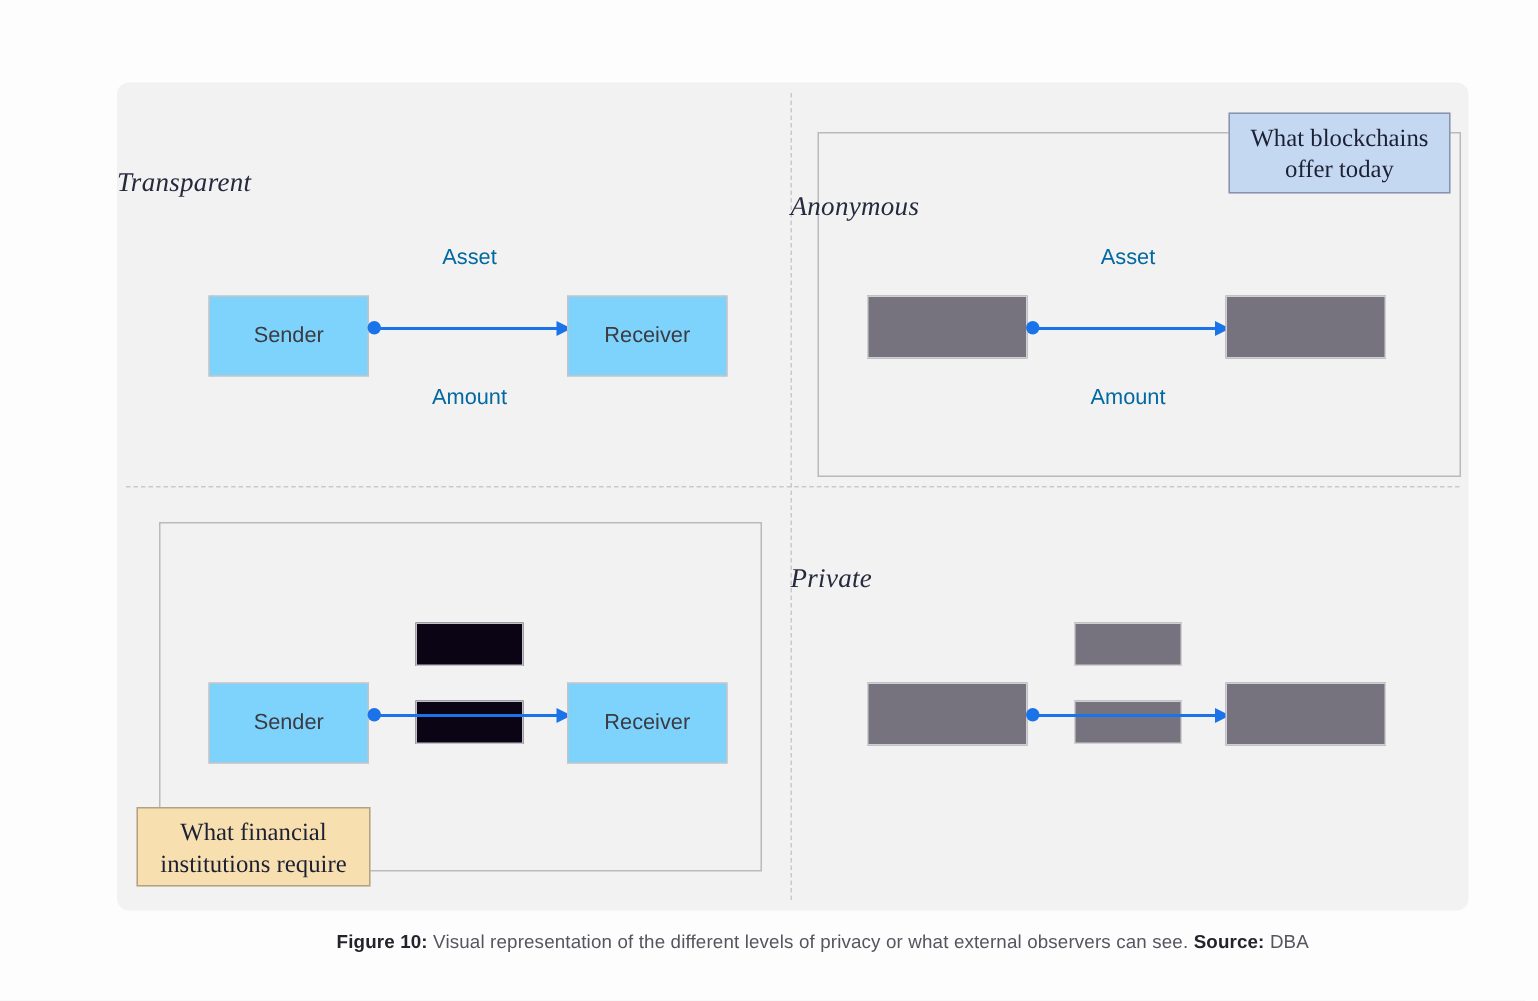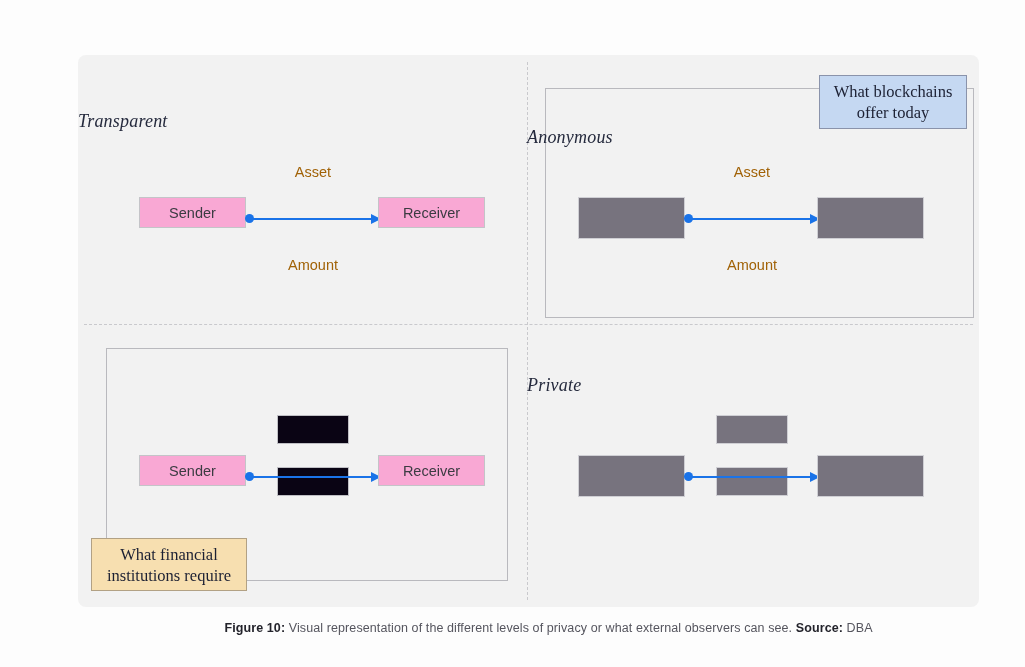--- a/index.html
+++ b/index.html
@@ -73,23 +73,23 @@
 
   
   .node{
     position:absolute;
     box-sizing:border-box;
     display:flex;align-items:center;justify-content:center;
     font-size:14.5px;
     color:#3b3b42;
   }
   .node.labeled{
-    background:#f9a8d4;
+    background:#7dd3fc;
     border:1px solid #c4c4c8;
-    width:107px;height:31px;
+    width:107px;height:54px;
   }
   .node.redacted{
     background:#77737e;
     border:1px solid #cfcfd4;
     width:107px;height:42px;
   }
   .node-left {left:0px;top:0px;}
   .node-right{left:239px;top:0px;}
 
   
@@ -109,21 +109,21 @@
     border-top:5px solid transparent;
     border-bottom:5px solid transparent;
   }
 
   
   .edge-label{
     position:absolute;
     width:136px;left:106px;
     text-align:center;
     font-size:14.5px;
-    color:#a16207;
+    color:#0369a1;
   }
   .edge-label.top{top:-33px;}
   .edge-label.bottom{top:28px;margin-top:32px;}
 
   
   .bar{
     position:absolute;
     box-sizing:border-box;
     width:72px;height:29px;
     left:138px;

